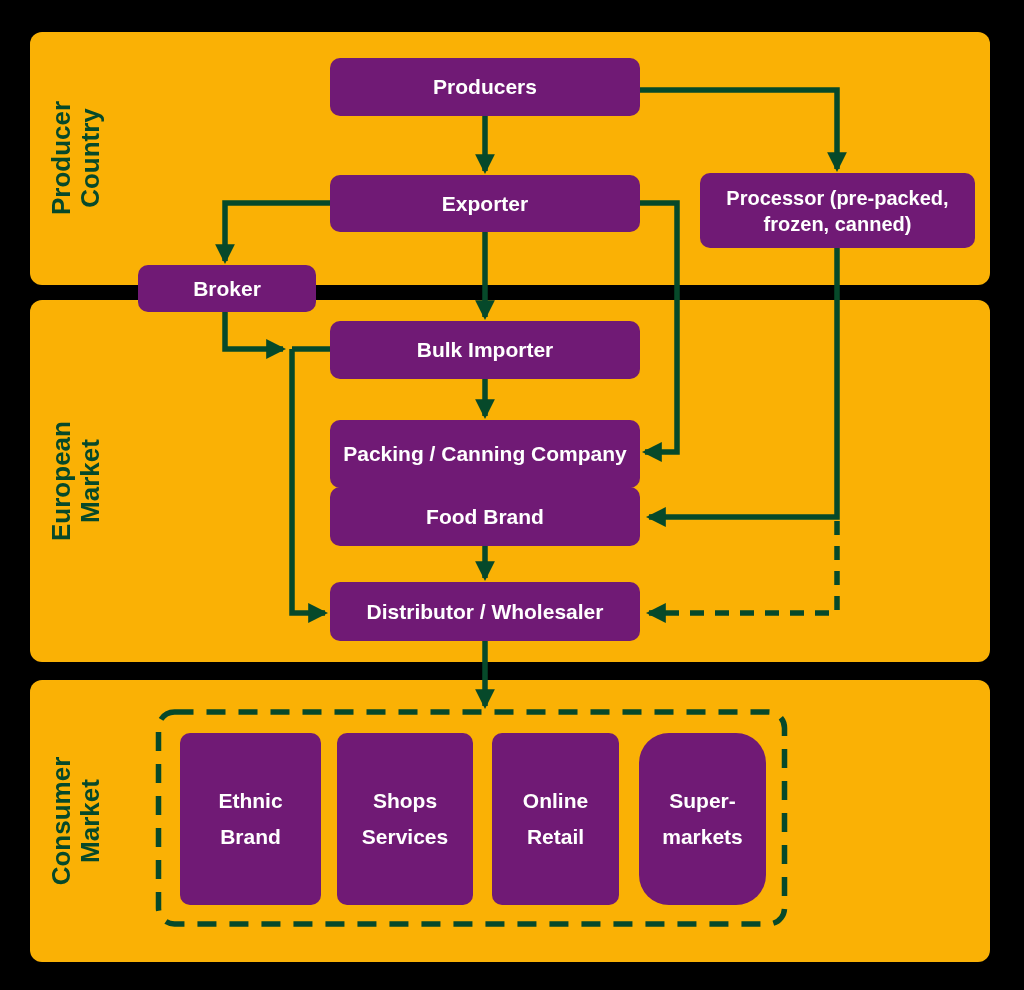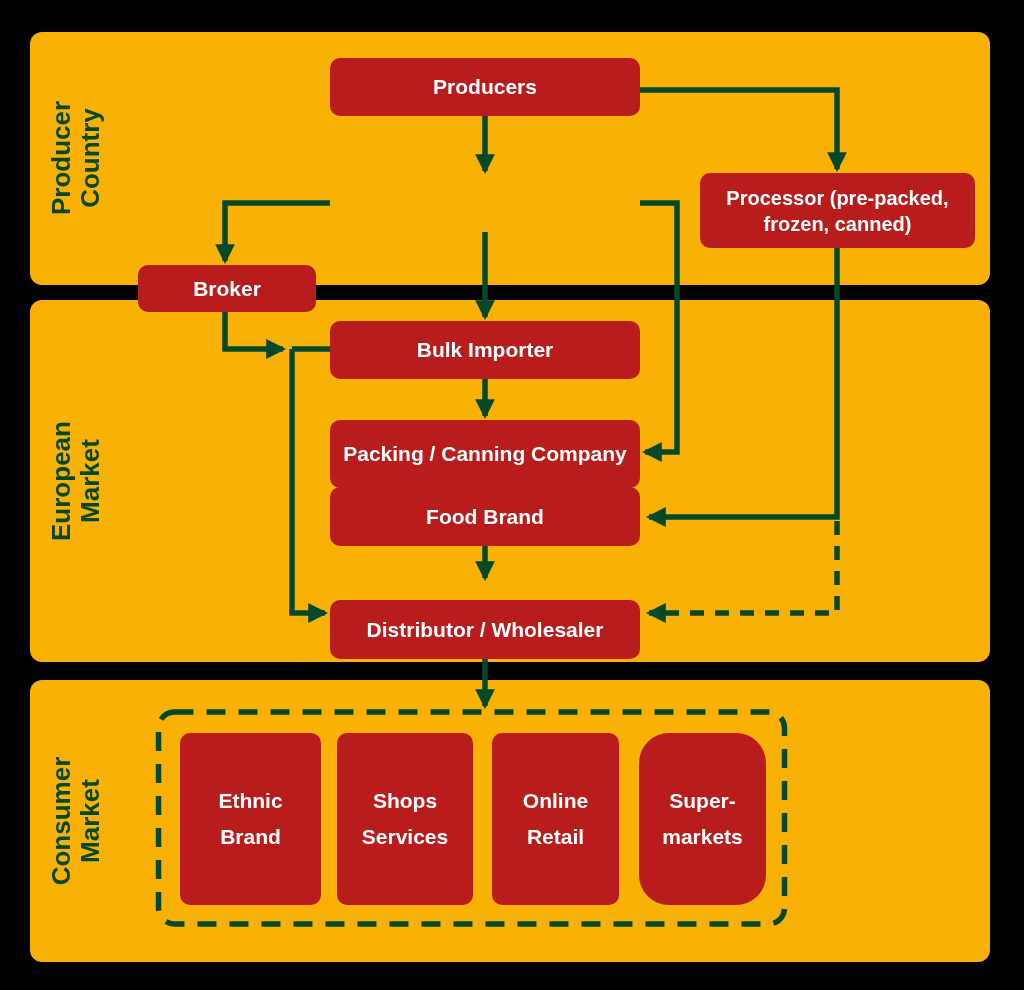--- a/index.html
+++ b/index.html
@@ -16,33 +16,33 @@
     transform:rotate(-90deg);
     color:#06492A;font-weight:bold;font-size:26px;line-height:1.12;
     text-align:center;display:flex;flex-direction:column;justify-content:center;
     z-index:3;
   }
   .vlabel-producer{top:116px;}
   .vlabel-european{top:439px;}
   .vlabel-consumer{top:779px;}
   .overlay{position:absolute;left:0;top:0;z-index:2;pointer-events:none;}
   .node{
-    position:absolute;background:#b91c1c;border-radius:10px;
+    position:absolute;background:#701a75;border-radius:10px;
     color:#fff;font-weight:bold;font-size:21px;text-align:center;
     display:flex;flex-direction:column;align-items:center;justify-content:center;
     z-index:3;line-height:1.3;
   }
   .node-producers{left:330px;top:58px;width:310px;height:58px;}
   .node-exporter{left:330px;top:175px;width:310px;height:57px;}
   .node-processor{left:700px;top:173px;width:275px;height:75px;font-size:20px;}
   .node-broker{left:138px;top:265px;width:178px;height:47px;text-align:center;}
   .node-bulk-importer{left:330px;top:321px;width:310px;height:58px;}
   .node-packing{left:330px;top:420px;width:310px;height:68px;}
   .node-food-brand{left:330px;top:487px;width:310px;height:59px;}
-  .node-distributor{left:330px;top:582px;width:310px;height:59px;margin-top:18px;}
+  .node-distributor{left:330px;top:582px;width:310px;height:59px;}
   .channel{top:733px;height:172px;line-height:1.7;font-size:21px;}
   .channel-1{left:180px;width:141px;}
   .channel-2{left:337px;width:136px;}
   .channel-3{left:492px;width:127px;}
   .channel-4{left:639px;width:127px;border-radius:30px;}
 </style>
 </head>
 <body>
 
 <div class="canvas">
@@ -84,20 +84,23 @@
       <path d="M837,248 L837,517 L649,517" marker-end="url(#ah)"></path>
       <path d="M837,521 L837,613 L649,613" marker-end="url(#ah)" stroke-dasharray="14 11"></path>
       <path d="M485,641 L485,706" marker-end="url(#ah)"></path>
       <rect x="158.5" y="712" width="626" height="212" rx="16" stroke-dasharray="19 13"></rect>
     </g>
   </svg>
 
   <div class="node node-producers">
     <span>Producers</span>
   </div>
+  <div class="node node-exporter">
+    <span>Exporter</span>
+  </div>
   <div class="node node-processor">
     <span>Processor (pre-packed,</span>
     <span>frozen, canned)</span>
   </div>
   <div class="node node-broker">
     <span>Broker</span>
   </div>
   <div class="node node-bulk-importer">
     <span>Bulk Importer</span>
   </div>

